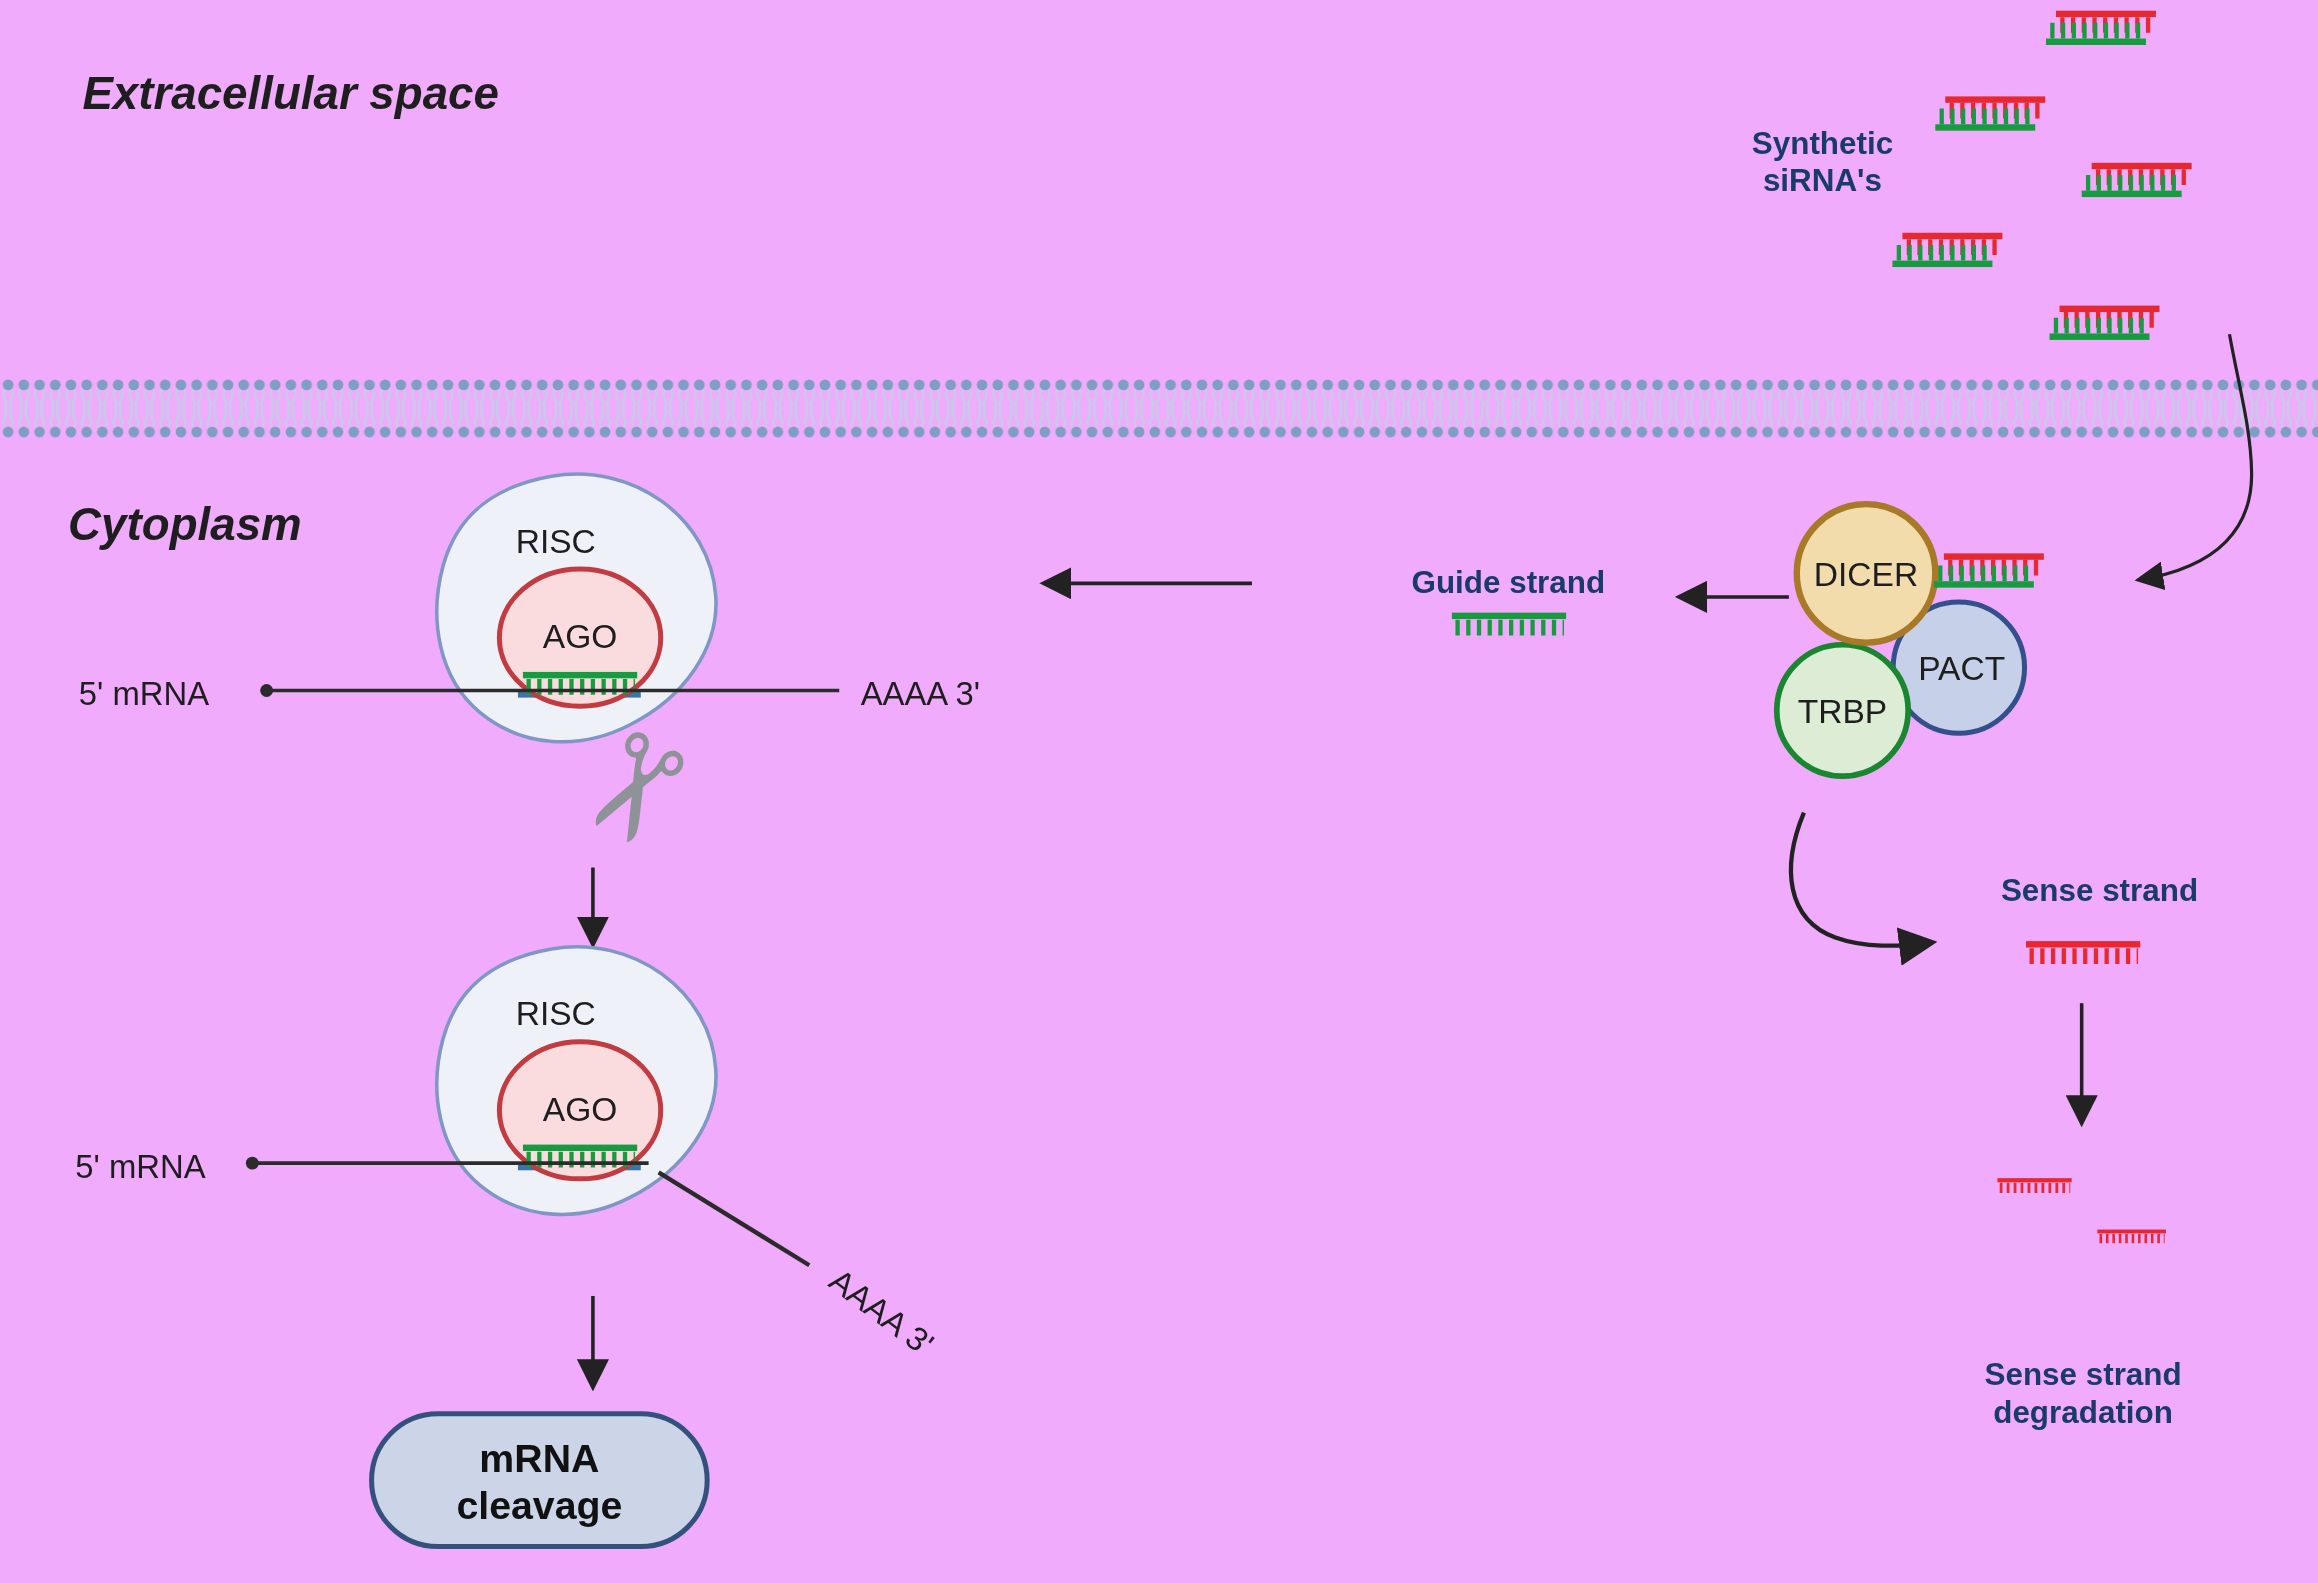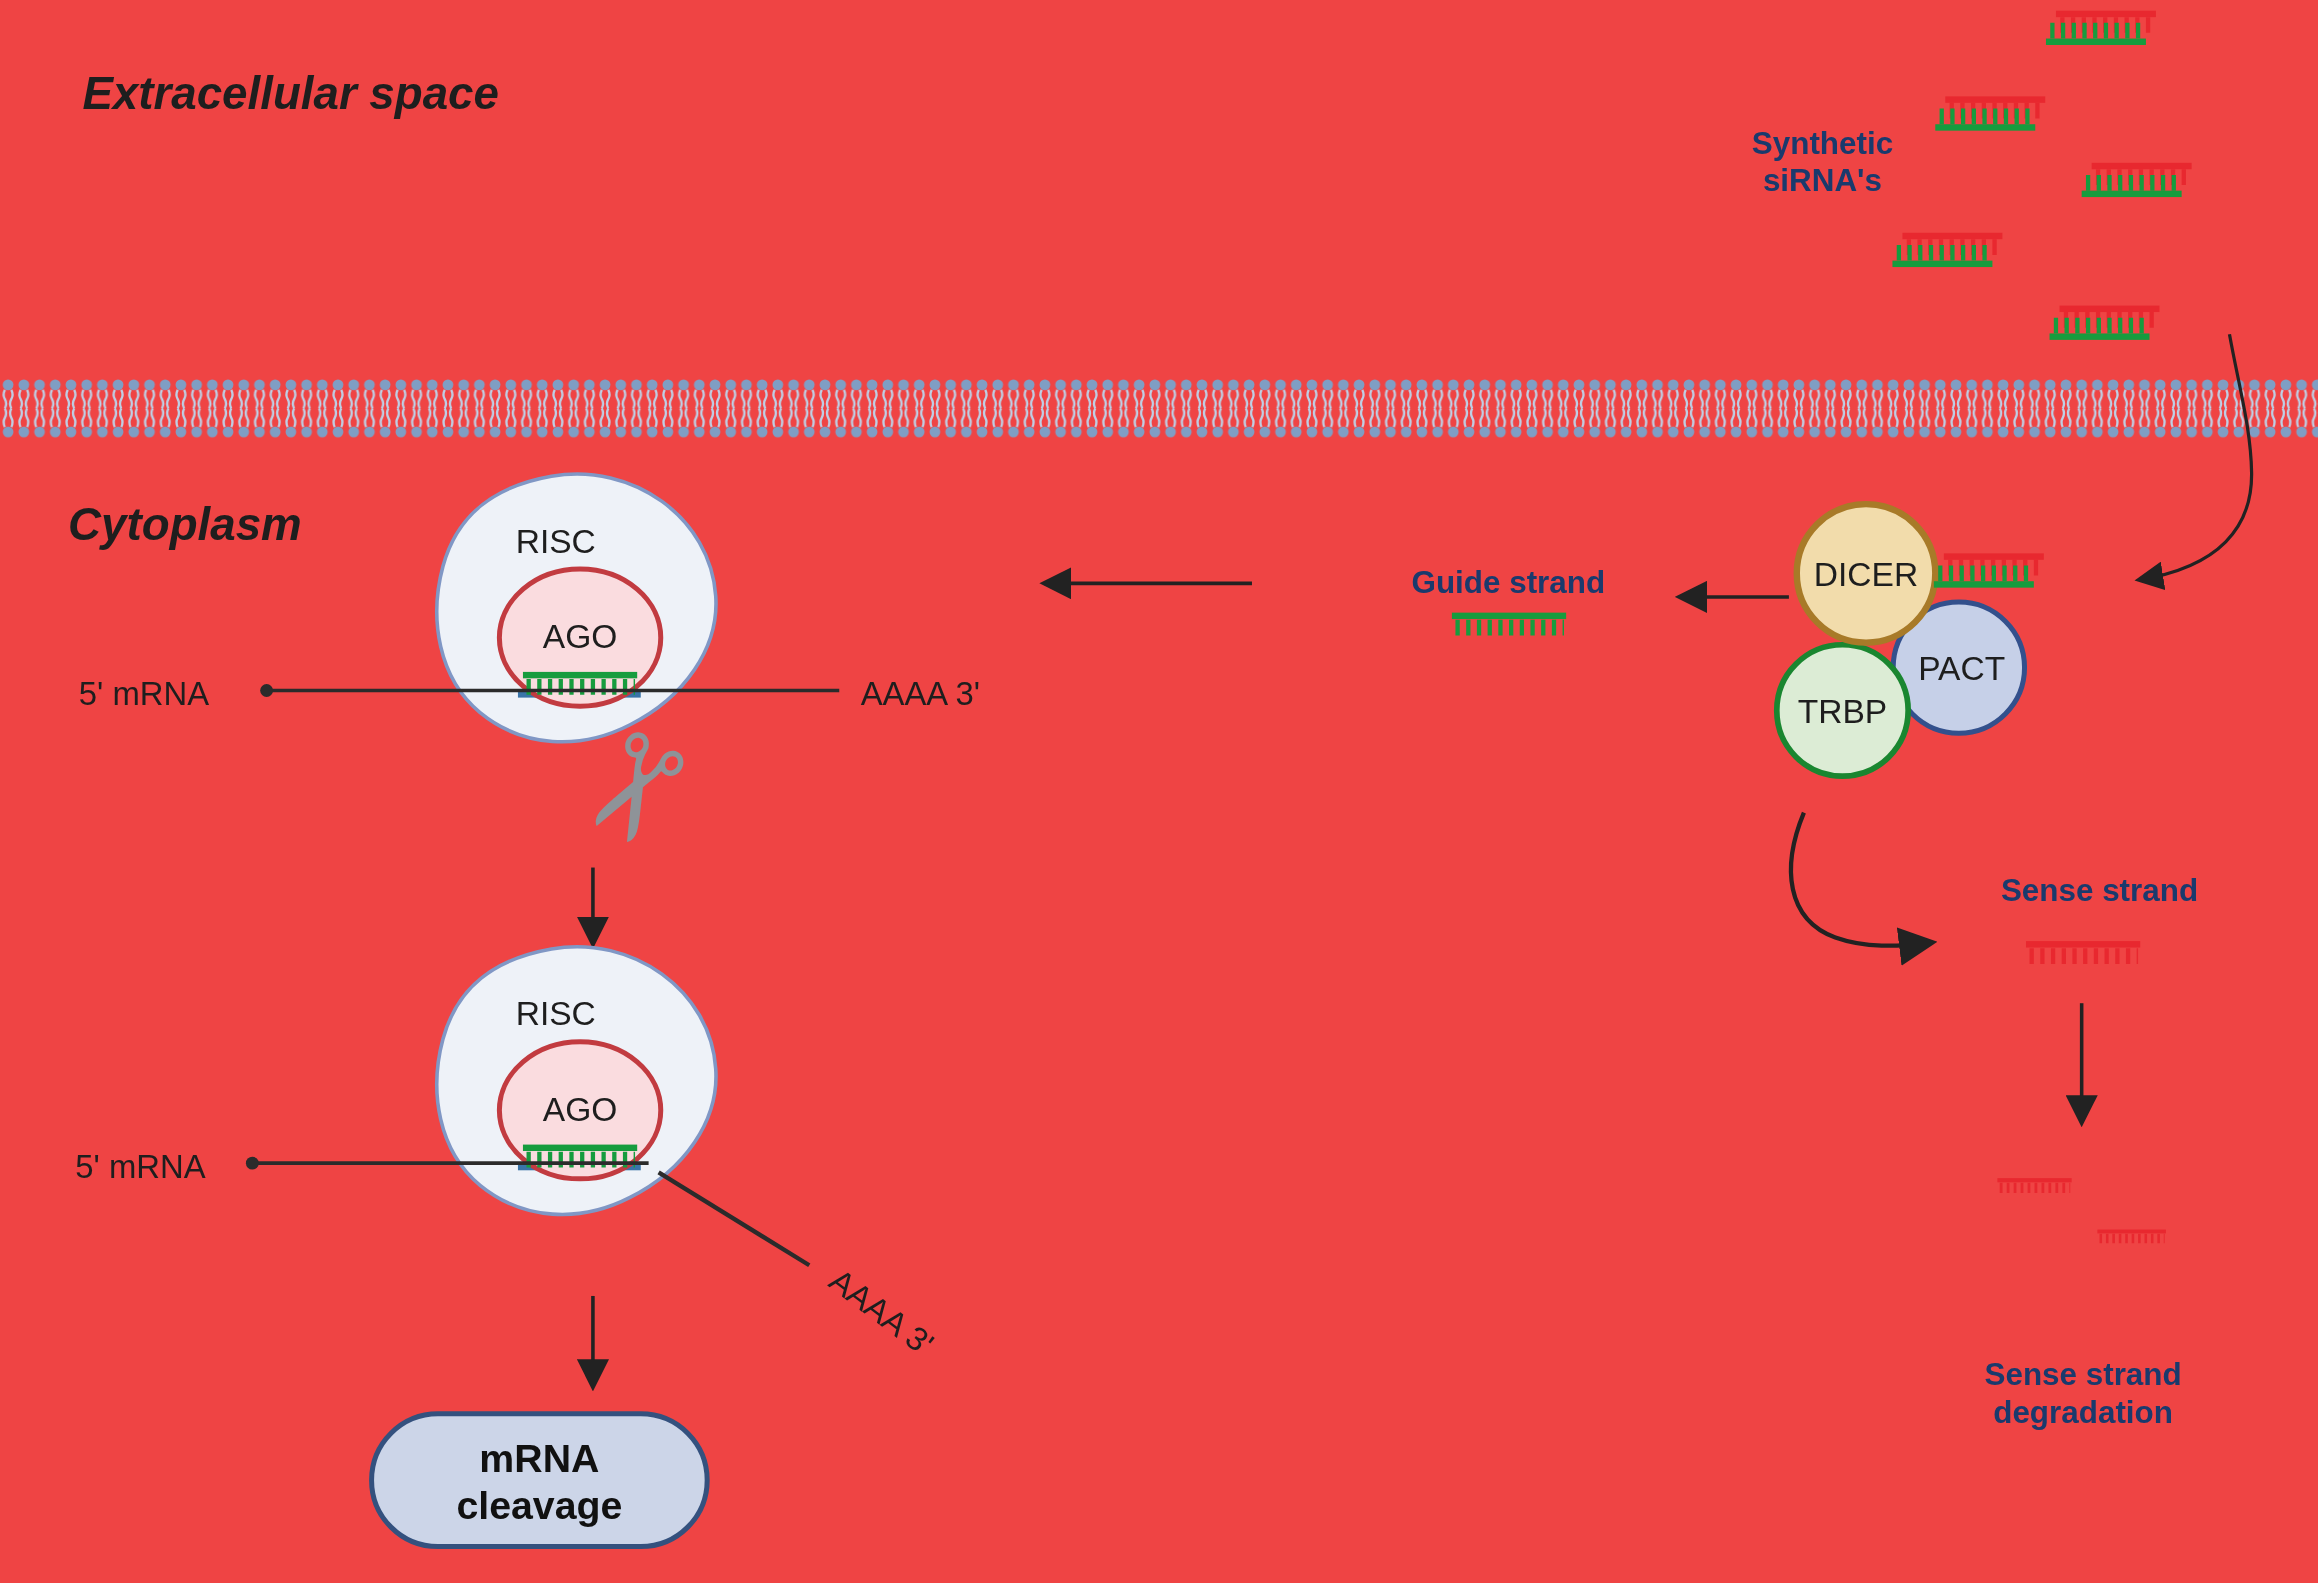--- a/index.html
+++ b/index.html
@@ -1,17 +1,17 @@
 <!DOCTYPE html>
 <html style="font-size:11.4px"><head>
 <meta charset="utf-8">
 <style>
   html,body{margin:0;padding:0;background:#ffffff;}
   body{font-family:"Liberation Sans", sans-serif;}
-  .stage{position:relative;width:2319px;height:1583px;background:#ef4444;overflow:hidden;}
+  .stage{position:relative;width:2319px;height:1583px;background:#f0abfc;overflow:hidden;}
   svg{display:block;}
   text{font-family:"Liberation Sans", sans-serif;}
   .compartment{font-size:64px;font-weight:bold;font-style:italic;fill:#1e1e1e;}
   .navy{font-weight:bold;fill:#1a3a6d;font-size:44px;}
   .protein{fill:#1e1e1e;font-size:47px;}
   .mrna{fill:#1e1e1e;font-size:46px;}
   .boxtext{fill:#111111;font-size:55px;font-weight:bold;}
 </style>
 </head>
 <body>

